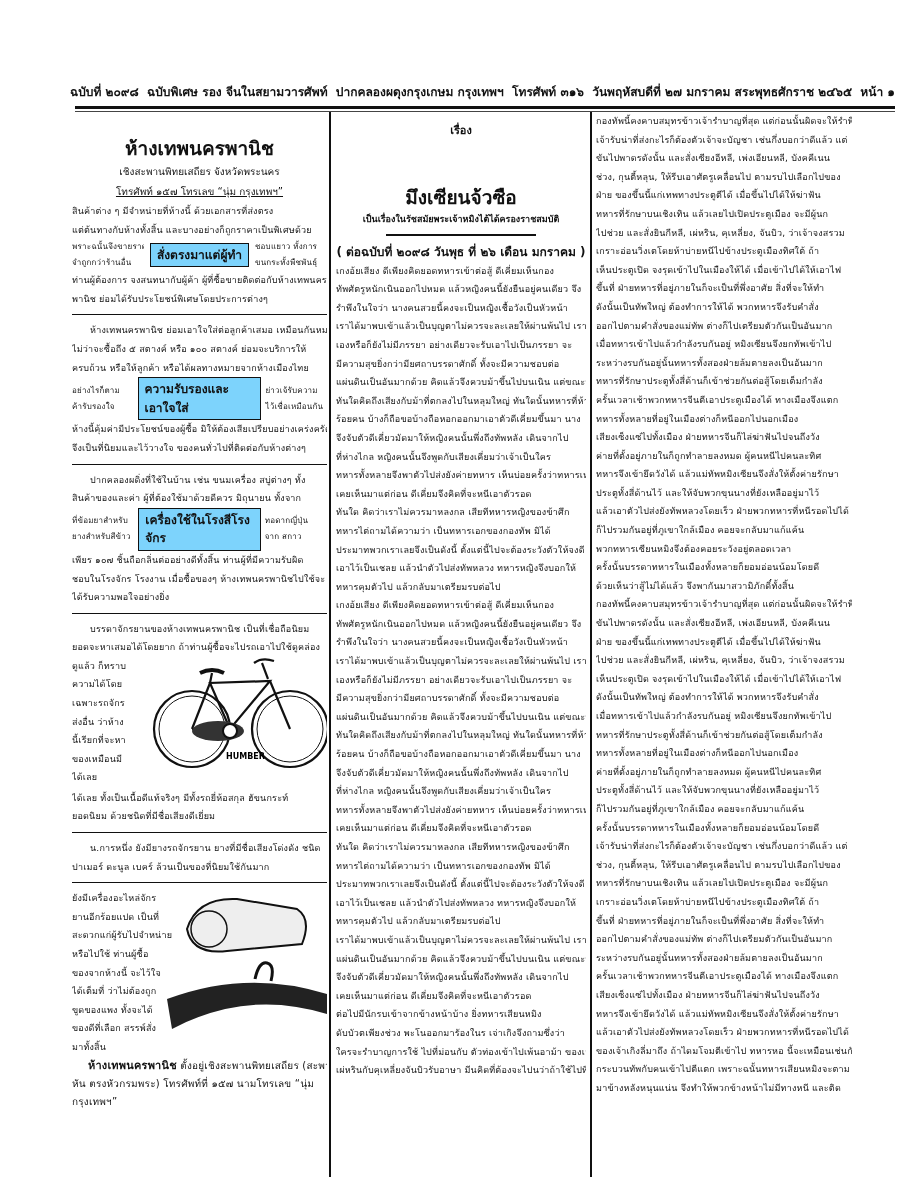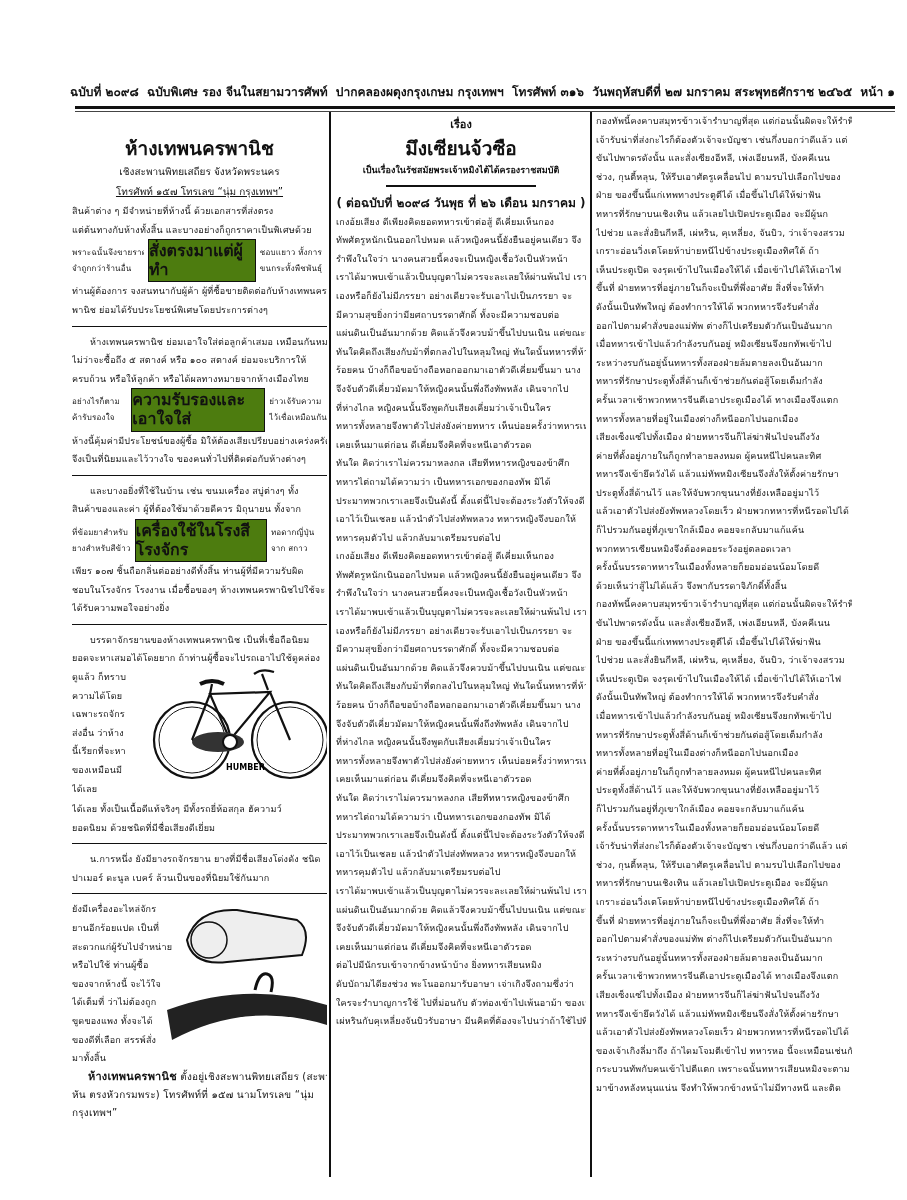--- a/index.html
+++ b/index.html
@@ -13,25 +13,25 @@
   .col2{left:336px;width:250px;height:1065px;}
   .col3{left:596px;width:256px;height:1065px;}
   .vline{position:absolute;top:112px;width:2px;background:#111;}
   .vl1{left:329px;height:1065px;}
   .vl2{left:590px;height:1065px;}
   .line{white-space:nowrap;overflow:hidden;letter-spacing:0.2px;}
   .h1{font-size:19px;font-weight:bold;text-align:center;line-height:28px;margin-top:18px;}
   .sub{font-size:10px;font-weight:normal;text-align:center;line-height:20px;}
   .sub.u{text-decoration:underline;}
   .sep{height:1px;background:#111;margin:6px 0;}
-  .adbox{display:inline-block;border:1.5px solid #111;padding:2px 0;font-size:16px;font-weight:bold;background:#4d7c0f;}
+  .adbox{display:inline-block;border:1.5px solid #111;padding:2px 6px;font-size:12px;font-weight:bold;background:#7dd3fc;}
   .adrow{display:flex;align-items:center;justify-content:space-between;gap:4px;}
   .adrow .side{font-size:8px;line-height:16px;width:72px;}
-  .title2-pre{font-size:11px;font-weight:bold;text-align:center;margin-top:4px;}
-  .title2{font-size:19px;font-weight:bold;text-align:center;line-height:26px;}
+  .title2-pre{font-size:11px;font-weight:bold;text-align:center;margin-top:10px;}
+  .title2{font-size:19px;font-weight:bold;text-align:center;line-height:26px;margin-top:43px;}
   .title2-sub{font-size:9px;font-weight:bold;text-align:center;line-height:18px;}
   .ornament{width:150px;height:2px;background:#111;margin:6px auto;}
   .cont{font-size:12px;font-weight:bold;text-align:center;line-height:20px;}
   .illus{position:relative;}
   .bike{position:absolute;left:78px;top:-6px;width:180px;height:130px;}
   .tube{position:absolute;left:95px;top:0;width:160px;height:160px;}
   .footer-ad{font-size:10px;line-height:18px;}
   .footer-ad .shop{font-weight:bold;font-size:11px;}
 </style>
 </head>
@@ -85,21 +85,21 @@
     <span class="adbox">ความรับรองและเอาใจใส่</span>
     <div class="side">
       <div class="line">ย่าวเจ้รับความ</div>
       <div class="line">ไว้เชื่อเหมือนกัน</div>
     </div>
   </div>
   <div class="line">ห้างนี้คุ้มค่ามีประโยชน์ของผู้ซื้อ มิให้ต้องเสียเปรียบอย่างเคร่งครัด</div>
   <div class="line">จึงเป็นที่นิยมและไว้วางใจ ของคนทั่วไปที่ติดต่อกับห้างต่างๆ</div>
   <div class="sep"></div>
 
-  <div class="line" style="padding-left:18px">และบางอยิ่งที่ใช้ในบ้าน เช่น ขนมเครื่อง สบู่ต่างๆ ทั้ง</div>
+  <div class="line" style="padding-left:18px">ปากคลองผดิ่งที่ใช้ในบ้าน เช่น ขนมเครื่อง สบู่ต่างๆ ทั้ง</div>
   <div class="line">สินค้าของและค่า ผู้ที่ต้องใช้มาด้วยดีควร มิถุนายน ทั้งจาก</div>
 
   <div class="adrow">
     <div class="side">
       <div class="line">ที่ข้อมยาสำหรับ</div>
       <div class="line">ยางสำหรับสีข้าว</div>
     </div>
     <span class="adbox">เครื่องใช้ในโรงสีโรงจักร</span>
     <div class="side">
       <div class="line">ทอดากญี่ปุ่น</div>
@@ -136,21 +136,21 @@
         <line x1="118" y1="28" x2="112" y2="12"></line>
         <path d="M104 12 Q112 6 124 10"></path>
         <path d="M50 22 Q62 16 74 22" stroke-width="4"></path>
         <line x1="60" y1="32" x2="62" y2="22"></line>
       </g>
       <ellipse cx="68" cy="80" rx="26" ry="10" fill="#333"></ellipse>
       <circle cx="80" cy="80" r="7" fill="#fff" stroke="#111" stroke-width="2"></circle>
       <text x="76" y="108" font-size="8" font-family="DejaVu Sans, sans-serif" font-weight="bold">HUMBER</text>
     </svg>
   </div>
-  <div class="line">ได้เลย ทั้งเป็นเนื้อดีแท้จริงๆ มีทั้งรถยี่ห้อสกุล ฮัความว์</div>
+  <div class="line">ได้เลย ทั้งเป็นเนื้อดีแท้จริงๆ มีทั้งรถยี่ห้อสกุล ฮัขนกระท์</div>
   <div class="line">ยอดนิยม ด้วยชนิดที่มีชื่อเสียงดีเยี่ยม</div>
   <div class="sep"></div>
 
   <div class="line" style="padding-left:18px">น.การหนึ่ง ยังมียางรถจักรยาน ยางที่มีชื่อเสียงโด่งดัง ชนิด</div>
   <div class="line">ปาเมอร์ ดะนูล เบคร์ ล้วนเป็นของที่นิยมใช้กันมาก</div>
   <div class="sep"></div>
 
   <div class="illus" style="height:168px;">
     <div>
       <div class="line">ยังมีเครื่องอะไหล่จักร</div>
@@ -221,21 +221,21 @@
   <div class="line">ทันใด คิดว่าเราไม่ควรมาหลงกล เสียทีทหารหญิงของข้าศึก</div>
   <div class="line">ทหารไต่ถามได้ความว่า เป็นทหารเอกของกองทัพ มิได้</div>
   <div class="line">ประมาทพวกเราเลยจึงเป็นดังนี้ ตั้งแต่นี้ไปจะต้องระวังตัวให้จงดี</div>
   <div class="line">เอาไว้เป็นเชลย แล้วนำตัวไปส่งทัพหลวง ทหารหญิงจึงบอกให้</div>
   <div class="line">ทหารคุมตัวไป แล้วกลับมาเตรียมรบต่อไป</div>
   <div class="line">เราได้มาพบเข้าแล้วเป็นบุญตาไม่ควรจะละเลยให้ผ่านพ้นไป เรา</div>
   <div class="line">แผ่นดินเป็นอันมากด้วย คิดแล้วจึงควบม้าขึ้นไปบนเนิน แต่ขณะนั้น</div>
   <div class="line">จึงจับตัวดีเคี่ยวมัดมาให้หญิงคนนั้นพึ่งถึงทัพหลัง เดินจากไป</div>
   <div class="line">เคยเห็นมาแต่ก่อน ดีเคี่ยมจึงคิดที่จะหนีเอาตัวรอด</div>
   <div class="line">ต่อไปมีนักรบเข้าจากข้างหน้าบ้าง ยิ่งทหารเสียนหมิง</div>
-  <div class="line">ดับบัถามไดียงช่วง พะโนออกมารับอาษา เจ่าเกิงจึงถามซึ่งว่า</div>
+  <div class="line">ดับบัวตเพียงช่วง พะโนออกมารัองในร เจ่าเกิงจึงถามซึ่งว่า</div>
   <div class="line">ใครจะรำบาญการใช้ ไปที่ม่อนกับ ตัวท่องเข้าไปเพ้นอาม้า ของเจ้าตัว</div>
   <div class="line">เผ่หรินกับคุเหลี่ยงจันบิวรับอาษา มีนคิดที่ต้องจะไปนว่าถ้าใช้ไปที่</div>
 </div>
 
 <div class="col col3">
   <div class="line">กองทัพนี้คงคาบสมุทรข้าวเจ้ารำบาญที่สุด แต่ก่อนนั้นผิดจะให้รำพึง</div>
   <div class="line">เจ้ารับน่าที่ส่งกะไรก็ต้องตัวเจ้าจะบัญชา เช่นกึ่งบอกว่าดีแล้ว แต่</div>
   <div class="line">ขันไปพาดรดังนั้น และสั่งเซียงอีหลี, เพ่งเอียนหลี, บังคคีเนน</div>
   <div class="line">ช่วง, กุนตี้หลุน, ให้รีบเอาศัตรูเคลื่อนไป ตามรบไปเลือกไปของ</div>
   <div class="line">ฝ่าย ของขึ้นนี้แก่เทพทางประตูตีได้ เมื่อขึ้นไปได้ให้ฆ่าฟัน</div>
@@ -252,21 +252,21 @@
   <div class="line">ครั้นเวลาเช้าพวกทหารจีนตีเอาประตูเมืองได้ ทางเมืองจึงแตก</div>
   <div class="line">ทหารทั้งหลายที่อยู่ในเมืองต่างก็หนีออกไปนอกเมือง</div>
   <div class="line">เสียงเซ็งแซ่ไปทั้งเมือง ฝ่ายทหารจีนก็ไล่ฆ่าฟันไปจนถึงวัง</div>
   <div class="line">ค่ายที่ตั้งอยู่ภายในก็ถูกทำลายลงหมด ผู้คนหนีไปคนละทิศ</div>
   <div class="line">ทหารจึงเข้ายึดวังได้ แล้วแม่ทัพหมิงเซียนจึงสั่งให้ตั้งค่ายรักษา</div>
   <div class="line">ประตูทั้งสี่ด้านไว้ และให้จับพวกขุนนางที่ยังเหลืออยู่มาไว้</div>
   <div class="line">แล้วเอาตัวไปส่งยังทัพหลวงโดยเร็ว ฝ่ายพวกทหารที่หนีรอดไปได้</div>
   <div class="line">ก็ไปรวมกันอยู่ที่ภูเขาใกล้เมือง คอยจะกลับมาแก้แค้น</div>
   <div class="line">พวกทหารเซียนหมิงจึงต้องคอยระวังอยู่ตลอดเวลา</div>
   <div class="line">ครั้งนั้นบรรดาทหารในเมืองทั้งหลายก็ยอมอ่อนน้อมโดยดี</div>
-  <div class="line">ด้วยเห็นว่าสู้ไม่ได้แล้ว จึงพากับรรดาจิภักดิ์ทั้งสิ้น</div>
+  <div class="line">ด้วยเห็นว่าสู้ไม่ได้แล้ว จึงพากันมาสวามิภักดิ์ทั้งสิ้น</div>
   <div class="line">กองทัพนี้คงคาบสมุทรข้าวเจ้ารำบาญที่สุด แต่ก่อนนั้นผิดจะให้รำพึง</div>
   <div class="line">ขันไปพาดรดังนั้น และสั่งเซียงอีหลี, เพ่งเอียนหลี, บังคคีเนน</div>
   <div class="line">ฝ่าย ของขึ้นนี้แก่เทพทางประตูตีได้ เมื่อขึ้นไปได้ให้ฆ่าฟัน</div>
   <div class="line">ไปช่วย และสั่งยินกีหลี, เผ่หริน, คุเหลี่ยง, จันบิว, ว่าเจ้าจงสรวม</div>
   <div class="line">เห็นประตูเปิด จงรุดเข้าไปในเมืองให้ได้ เมื่อเข้าไปได้ให้เอาไฟ</div>
   <div class="line">ดังนั้นเป็นทัพใหญ่ ต้องทำการให้ได้ พวกทหารจึงรับคำสั่ง</div>
   <div class="line">เมื่อทหารเข้าไปแล้วกำลังรบกันอยู่ หมิงเซียนจึงยกทัพเข้าไป</div>
   <div class="line">ทหารที่รักษาประตูทั้งสี่ด้านก็เข้าช่วยกันต่อสู้โดยเต็มกำลัง</div>
   <div class="line">ทหารทั้งหลายที่อยู่ในเมืองต่างก็หนีออกไปนอกเมือง</div>
   <div class="line">ค่ายที่ตั้งอยู่ภายในก็ถูกทำลายลงหมด ผู้คนหนีไปคนละทิศ</div>

